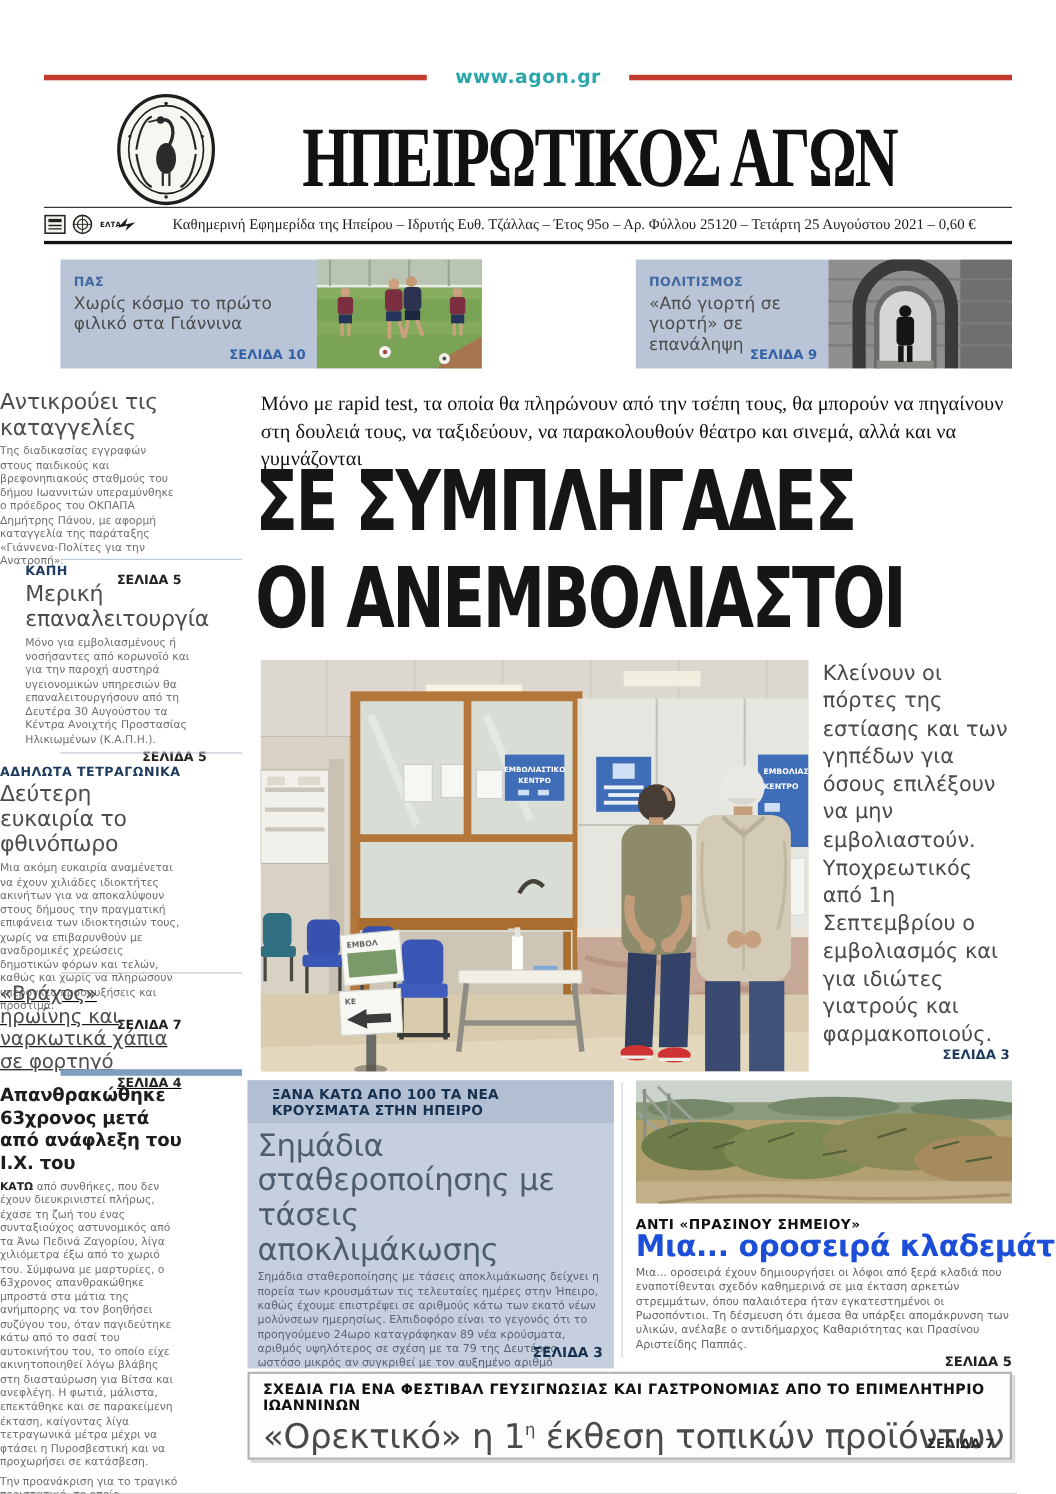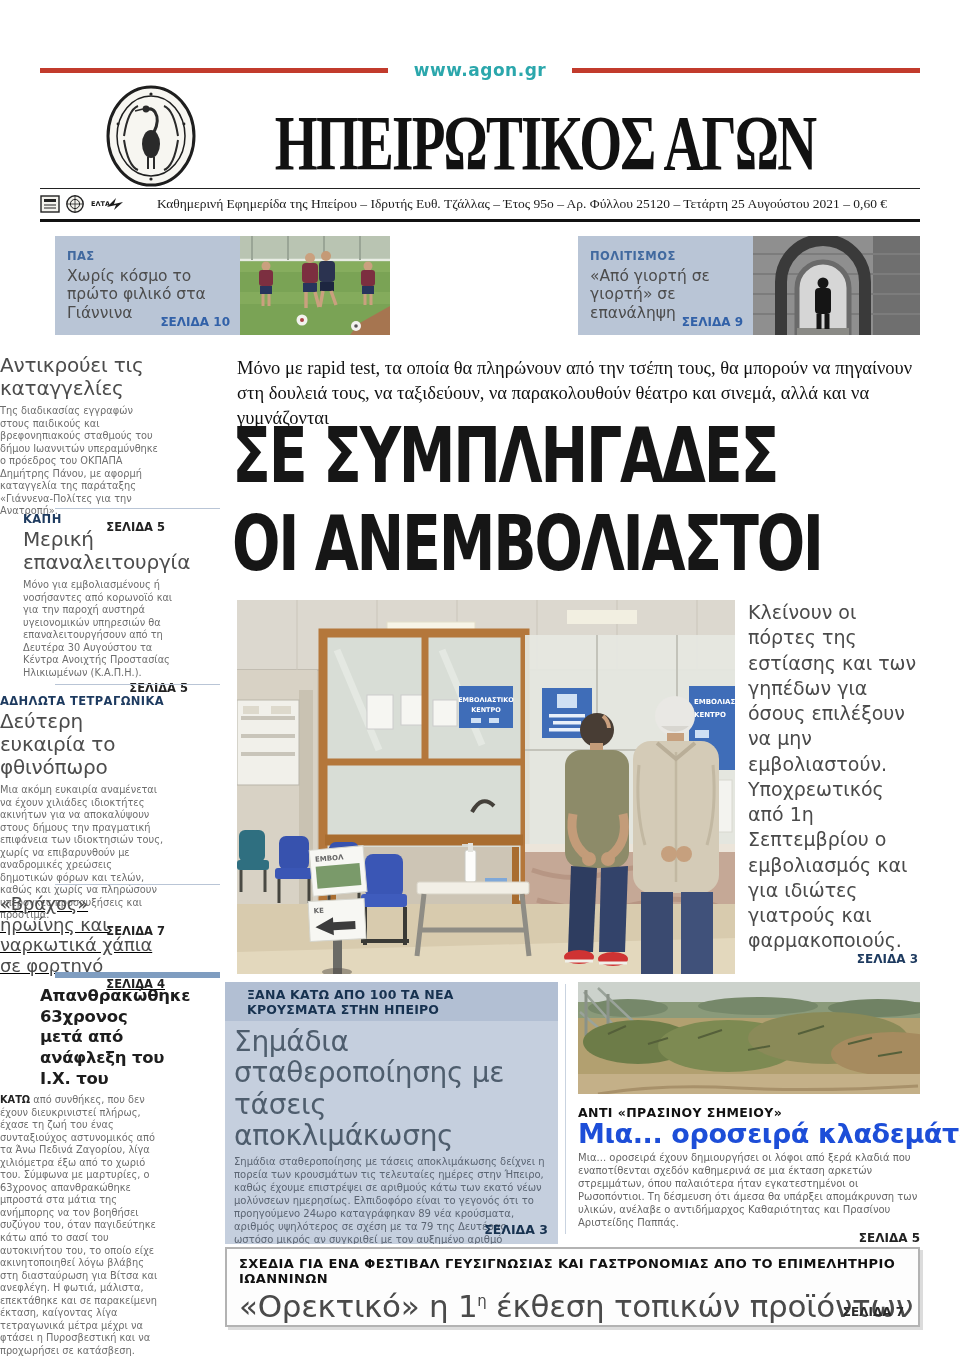--- a/index.html
+++ b/index.html
@@ -26,21 +26,21 @@
   .plabel{font-size:12px;font-weight:bold;color:#3261a8;}
   .teaser .plabel{position:absolute;right:10px;bottom:6px;}
   .tphoto{position:absolute;top:0;right:0;height:99px;}
   .lart{position:absolute;left:0;width:165px;}
   .lart h3{margin:0;font-size:20px;font-weight:normal;color:#4c4c4c;line-height:1.15;letter-spacing:-.2px;}
   .lart p{margin:5px 0 2px;font-size:9.8px;color:#6e6e6e;line-height:1.28;}
   .lart .plabel{display:block;text-align:right;color:#222;font-size:11.5px;}
   .lart .kicker{color:#1d3a5f;display:block;margin-bottom:2px;}
   .lsep{position:absolute;left:55px;width:165px;height:1px;background:#b9c5d6;}
   .lbar{position:absolute;left:55px;width:165px;height:6px;background:#7f9dc0;}
-  .lart.dark h3{font-weight:bold;color:#1d1d1d;font-size:16.5px;line-height:1.25;padding-left:40px;}
+  .lart.dark h3{font-weight:bold;color:#1d1d1d;font-size:16.5px;line-height:1.25;}
   .leadword{font-weight:bold;color:#222;}
   
   .leadin{position:absolute;left:237px;top:356px;width:678px;
       font-family:"Liberation Serif","DejaVu Serif",serif;font-size:18.5px;color:#111;line-height:1.35;}
   .bigh{position:absolute;left:232px;top:412px;width:700px;}
   .bigh span{display:block;font-weight:bold;font-size:76px;line-height:88px;color:#161616;
       letter-spacing:-3px;white-space:nowrap;transform:scaleX(.75);transform-origin:left center;}
   .mainphoto{position:absolute;left:237px;top:600px;width:498px;height:374px;}
   .sidetext{position:absolute;left:748px;top:600px;width:170px;font-size:19px;color:#4a4a4a;line-height:1.33;}
   .sidetext .plabel{display:block;text-align:right;color:#1d3a5f;margin-top:-2px;}
@@ -110,21 +110,21 @@
       </svg>
       <svg width="34" height="20" viewBox="0 0 34 20">
         <text x="1" y="12" font-size="6.5" font-weight="bold" fill="#1a1a1a">ΕΛΤΑ</text>
         <path d="M17 13 l9 -9 l-2 6 l9 -2 l-9 8 l2 -5 z" fill="#1a1a1a"></path>
       </svg>
     </div>
     <div class="dl-text">Καθημερινή Εφημερίδα της Ηπείρου – Ιδρυτής Ευθ. Τζάλλας – Έτος 95ο – Αρ. Φύλλου 25120 – Τετάρτη 25 Αυγούστου 2021 – 0,60 €</div>
     <div style="width:20px"></div>
   </div>
 
-  <div class="teaser" style="left:55px;width:335px;">
+  <div class="teaser" style="left:55px;width:383px;">
     <div class="tx" style="right:150px;">
       <span class="kicker">ΠΑΣ</span>
       <h2>Χωρίς κόσμο το πρώτο φιλικό στα Γιάννινα</h2>
     </div>
     <span class="plabel" style="right:160px;">ΣΕΛΙΔΑ 10</span>
     <svg class="tphoto" width="150" viewBox="0 0 150 99" preserveAspectRatio="none">
       <rect width="150" height="99" fill="#7aa355"></rect>
       <rect x="0" y="0" width="150" height="24" fill="#b9c4b2"></rect>
       <path d="M0 24 h150" stroke="#e8ece4" stroke-width="2.5"></path>
       <path d="M12 0 v24 M48 0 v24 M84 0 v24 M120 0 v24" stroke="#9aa596" stroke-width="2"></path>

